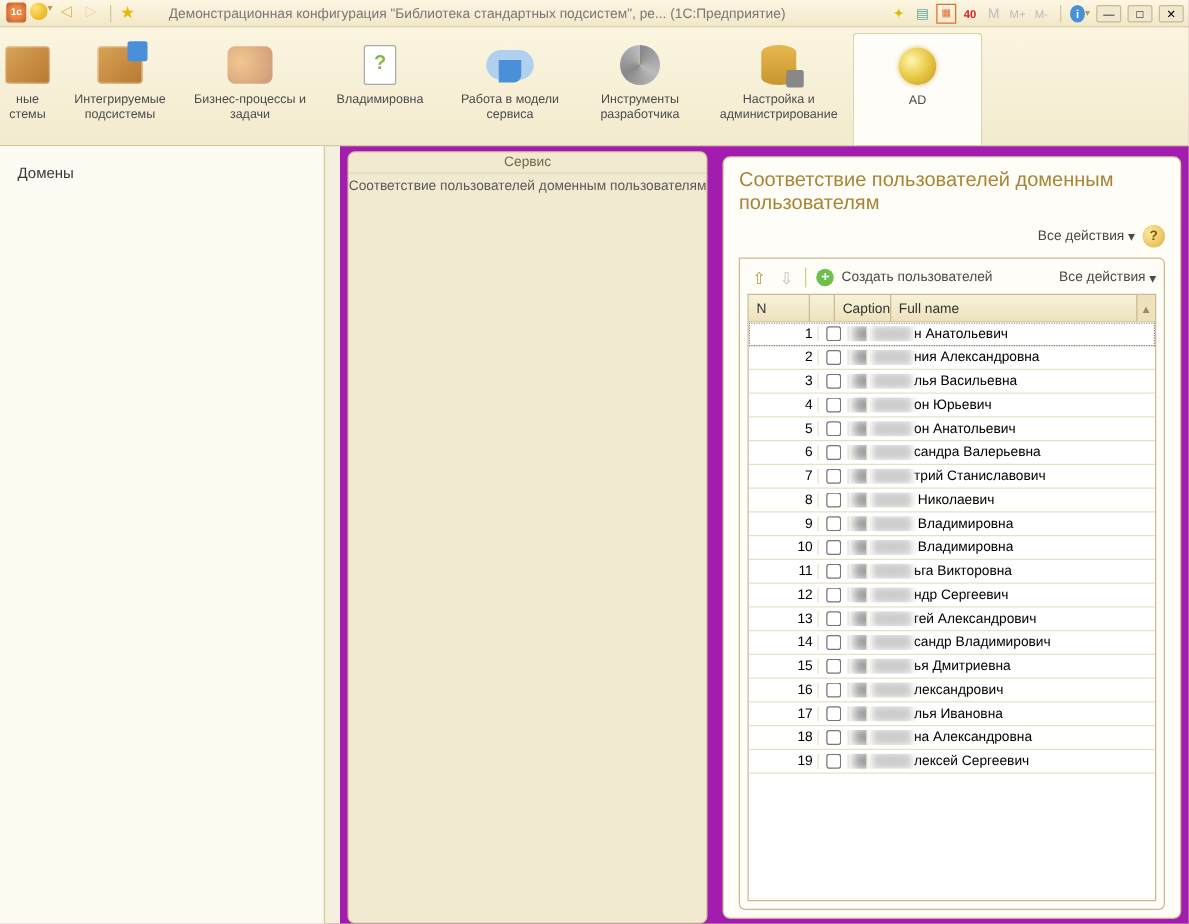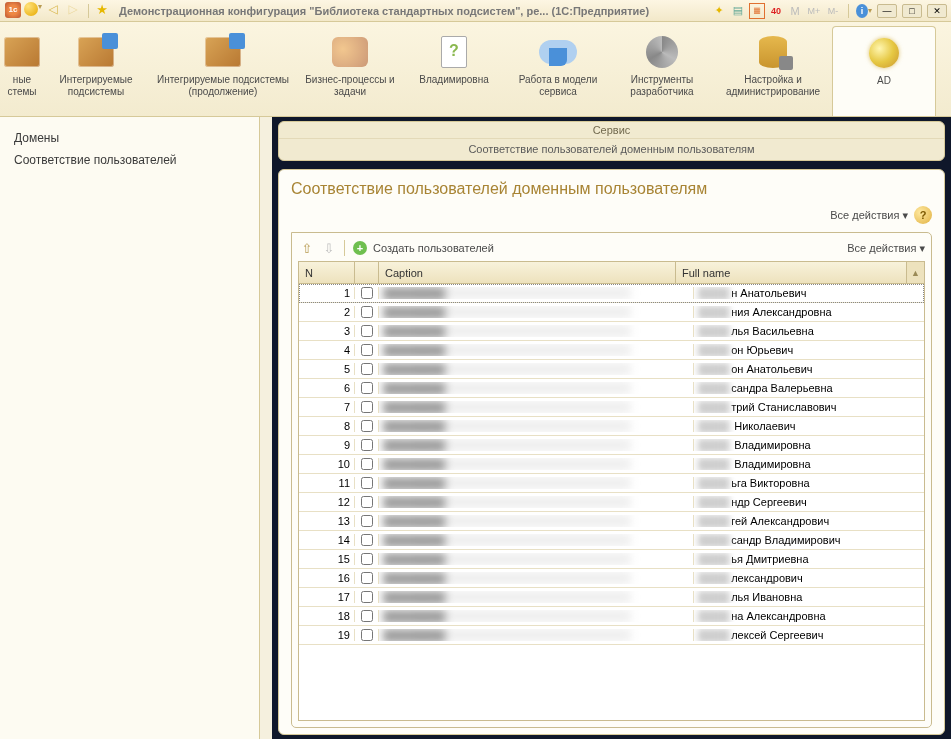--- a/index.html
+++ b/index.html
@@ -5,21 +5,21 @@
 * { box-sizing: border-box; margin: 0; padding: 0; font-family: Arial, sans-serif; }
 body { background: #f5f0de; width: 951px; height: 739px; overflow: hidden; font-size: 11px; }
 
 
 .titlebar { height: 22px; background: linear-gradient(#fdf6e3,#f2e8c9); display: flex; align-items: center; padding: 0 4px; border-bottom: 1px solid #d6c999; }
 .tb-btn { width: 18px; height: 18px; display: flex; align-items: flex-start; justify-content: center; margin-right: 2px; cursor: pointer; }
 .tb-1c { background: radial-gradient(circle,#e84 40%,#b53 100%); border-radius: 3px; width: 16px; height: 16px; color: #fff; font-size: 8px; font-weight: bold; line-height: 16px; text-align: center; }
 .tb-dd { width: 14px; height: 14px; background: radial-gradient(circle at 30% 30%,#ffe27a,#e6a800); border-radius: 50%; }
 .tb-arrow { font-size: 12px; color: #d9b84f; }
 .tb-star { color: #e6b800; font-size: 13px; }
-.tb-title { flex: 1; color: #777; font-size: 11px; margin-left: 6px; white-space: nowrap; overflow: hidden; text-overflow: ellipsis; font-weight: bold; }
+.tb-title { flex: 1; color: #777; font-size: 11px; margin-left: 22px; white-space: nowrap; overflow: hidden; text-overflow: ellipsis; }
 .tb-right { display: flex; align-items: center; gap: 3px; }
 .tb-ico { width: 16px; height: 16px; display: flex; align-items: center; justify-content: center; font-size: 11px; }
 .win-btn { width: 20px; height: 14px; background: #f0e9d0; border: 1px solid #c9bb8f; border-radius: 2px; display: flex; align-items: center; justify-content: center; font-size: 9px; margin-left: 2px; }
 
 
 .sections { height: 95px; background: linear-gradient(#fbf5e0,#f3ebcf); display: flex; padding: 6px 0 0 0; border-bottom: 1px solid #d6c999; overflow: hidden; }
 .sec-item { width: 104px; min-width: 104px; text-align: center; cursor: pointer; padding: 0 2px; }
 .sec-item.first { width: 44px; min-width: 44px; }
 .sec-item.active { background: #fefdf7; border: 1px solid #d6c999; border-bottom: none; border-radius: 4px 4px 0 0; margin-top: -2px; padding-top: 2px; }
 .sec-icon { width: 40px; height: 40px; margin: 4px auto 2px; display: flex; align-items: center; justify-content: center; }
@@ -34,21 +34,21 @@
 .ic-tools { width:32px; height:32px; background:conic-gradient(#888,#bbb,#888,#bbb); border-radius:50%; position:relative; }
 .ic-db { width:28px; height:32px; background:linear-gradient(#e6b84d,#c9952e); border-radius:14px/6px; position:relative; }
 .ic-db::after { content:""; position:absolute; right:-6px; bottom:-2px; width:14px; height:14px; background:#888; border-radius:2px; }
 .ic-ad { width:30px; height:30px; background:radial-gradient(circle at 35% 35%,#fff6b0,#e6c843,#c9952e); border-radius:50%; box-shadow:0 0 4px rgba(200,160,40,.6); }
 
 
 .body { display: flex; height: calc(100% - 117px); gap: 12px; }
 .sidebar { width: 260px; background: #fdfbf2; border-right: 1px solid #d6c999; padding: 10px 14px; }
 .sidebar .nav-link { display: block; color: #3a3a3a; padding: 4px 0; font-size: 12px; cursor: pointer; }
 
-.main { flex: 1; display: flex; flex-direction: column; background: #0f172a; overflow: hidden; }
+.main { flex: 1; display: flex; flex-direction: row; background: #a21caf; overflow: hidden; }
 
 
 .svc-panel { margin: 4px 6px 0; background: #f1ead0; border: 1px solid #d6c999; border-radius: 6px; }
 .svc-hdr { text-align: center; font-size: 11px; color: #726a4f; padding: 2px 0; border-bottom: 1px solid #e3d9b8; }
 .svc-link { text-align: center; padding: 4px 0 5px; font-size: 11px; color: #5a5a5a; cursor: pointer; }
 
 
 .card { flex: 1; margin: 8px 6px 4px; background: #fefdf8; border: 1px solid #d6c999; border-radius: 6px; padding: 10px 12px 6px; display: flex; flex-direction: column; overflow: hidden; }
 .card h1 { font-size: 16px; color: #a88434; font-weight: normal; margin-bottom: 8px; }
 .actions-row { display: flex; justify-content: flex-end; align-items: center; margin-bottom: 8px; }
@@ -151,27 +151,20 @@
     <div class="sec-label">ные
 стемы</div>
   </div>
   <div class="sec-item">
     <div class="sec-icon">
         <div class="ic-box blue"></div>
       </div>
     <div class="sec-label">Интегрируемые
 подсистемы</div>
   </div>
-  <div class="sec-item" style="width:150px;">
-    <div class="sec-icon">
-        <div class="ic-box blue"></div>
-      </div>
-    <div class="sec-label">Интегрируемые
-подсистемы (продолжение)</div>
-  </div>
   <div class="sec-item">
     <div class="sec-icon">
         <div class="ic-people"></div>
       </div>
     <div class="sec-label">Бизнес-процессы
 и задачи</div>
   </div>
   <div class="sec-item" style="width:90px;">
     <div class="sec-icon">
         <div class="ic-clipboard"></div>
@@ -203,21 +196,20 @@
     <div class="sec-icon">
         <div class="ic-ad"></div>
       </div>
     <div class="sec-label">AD</div>
   </div>
 </div>
 
 <div class="body">
   <div class="sidebar">
     <a class="nav-link">Домены</a>
-    <a class="nav-link">Соответствие пользователей</a>
   </div>
 
   <div class="main">
     <div class="svc-panel">
       <div class="svc-hdr">Сервис</div>
       <div class="svc-link">Соответствие пользователей доменным пользователям</div>
     </div>
 
     <div class="card">
       <h1>Соответствие пользователей доменным пользователям</h1>

